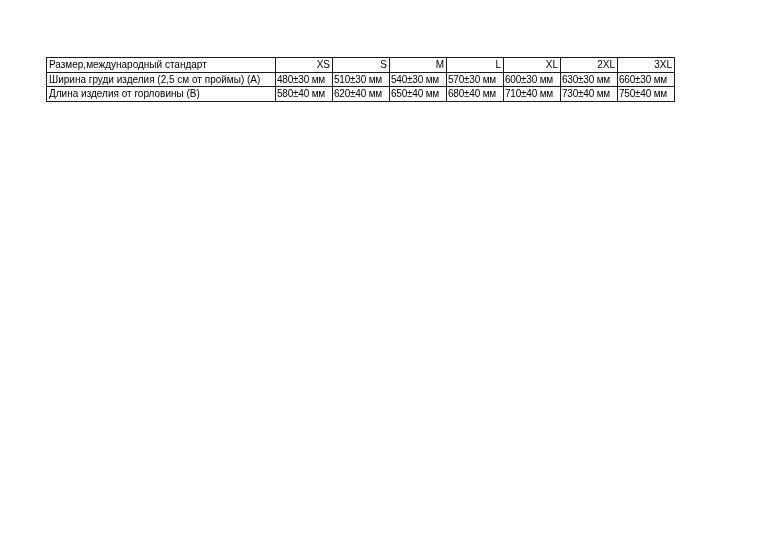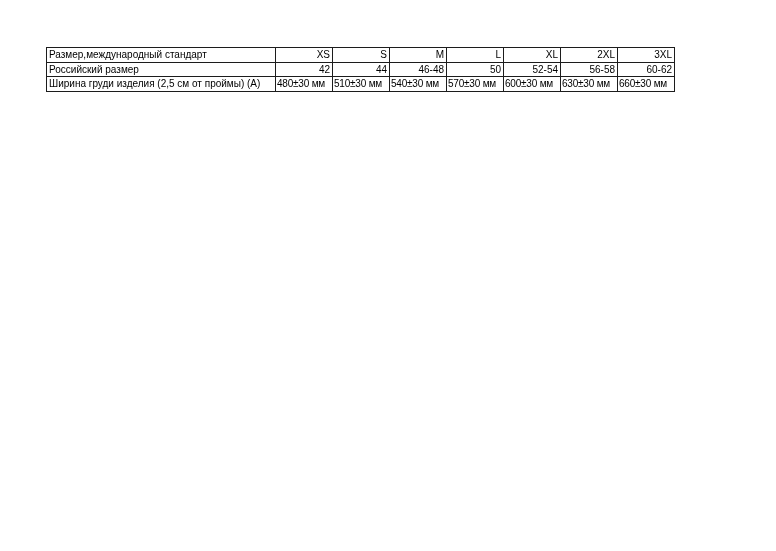--- a/index.html
+++ b/index.html
@@ -15,21 +15,21 @@
     overflow: hidden;
   }
   .page {
     position: absolute;
     inset: 0;
     background: #ffffff;
   }
   table.size-table {
     position: absolute;
     left: 46px;
-    top: 47px;
+    top: 57px;
     border-collapse: collapse;
     table-layout: fixed;
     width: 604px;
     border-radius: 8px;
   }
   table.size-table td {
     border: 1px solid #1c1c1c;
     height: 13.5px;
     font-size: 10px;
     line-height: 13px;
@@ -64,35 +64,35 @@
       <tr>
         <td class="label-cell">Размер,международный стандарт</td>
         <td class="val-cell">XS</td>
         <td class="val-cell">S</td>
         <td class="val-cell">M</td>
         <td class="val-cell">L</td>
         <td class="val-cell">XL</td>
         <td class="val-cell">2XL</td>
         <td class="val-cell">3XL</td>
       </tr>
-      <tr>
-        <td class="label-cell">Российский размер</td>
-        <td class="val-cell">42</td>
-        <td class="val-cell">44</td>
-        <td class="val-cell">46-48</td>
-        <td class="val-cell">50</td>
-        <td class="val-cell">52-54</td>
-        <td class="val-cell">56-58</td>
-        <td class="val-cell">60-62</td>
-      </tr>
       <tr class="measure-row">
         <td class="label-cell">Ширина груди изделия (2,5 см от проймы) (А)</td>
         <td class="val-cell">480±30 мм</td>
         <td class="val-cell">510±30 мм</td>
         <td class="val-cell">540±30 мм</td>
         <td class="val-cell">570±30 мм</td>
         <td class="val-cell">600±30 мм</td>
         <td class="val-cell">630±30 мм</td>
         <td class="val-cell">660±30 мм</td>
       </tr>
+      <tr class="measure-row">
+        <td class="label-cell">Длина изделия от горловины (В)</td>
+        <td class="val-cell">580±40 мм</td>
+        <td class="val-cell">620±40 мм</td>
+        <td class="val-cell">650±40 мм</td>
+        <td class="val-cell">680±40 мм</td>
+        <td class="val-cell">710±40 мм</td>
+        <td class="val-cell">730±40 мм</td>
+        <td class="val-cell">750±40 мм</td>
+      </tr>
     </tbody>
   </table>
 </div>
 
 </body></html>

